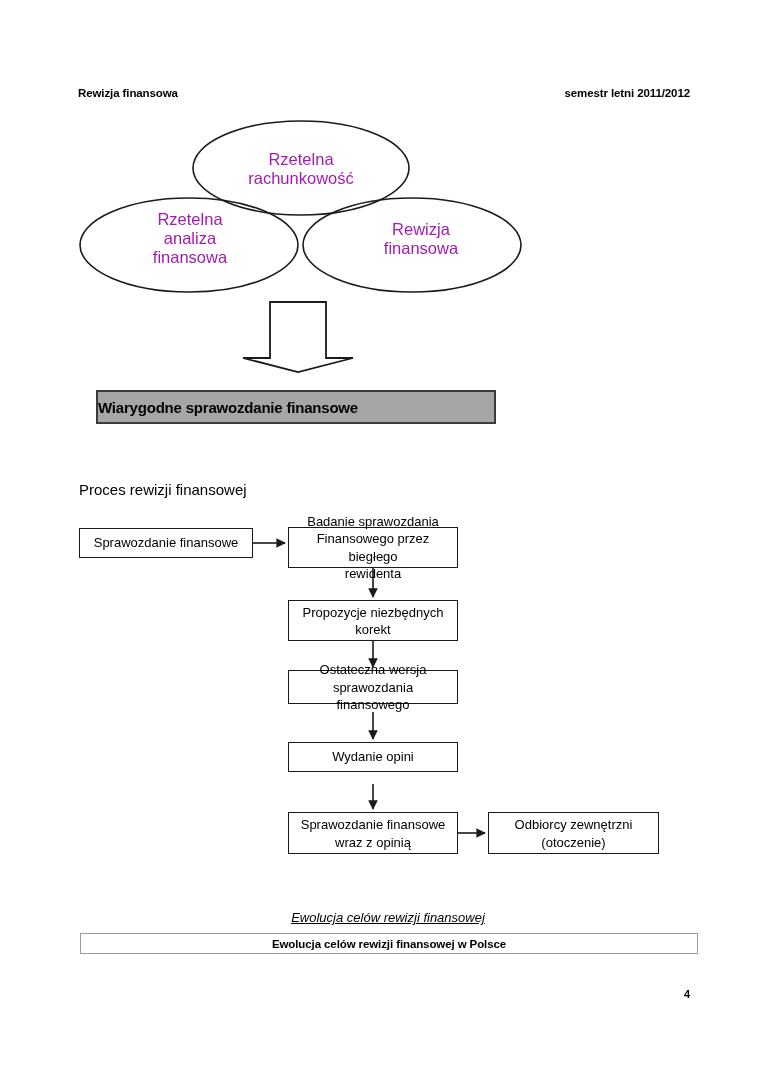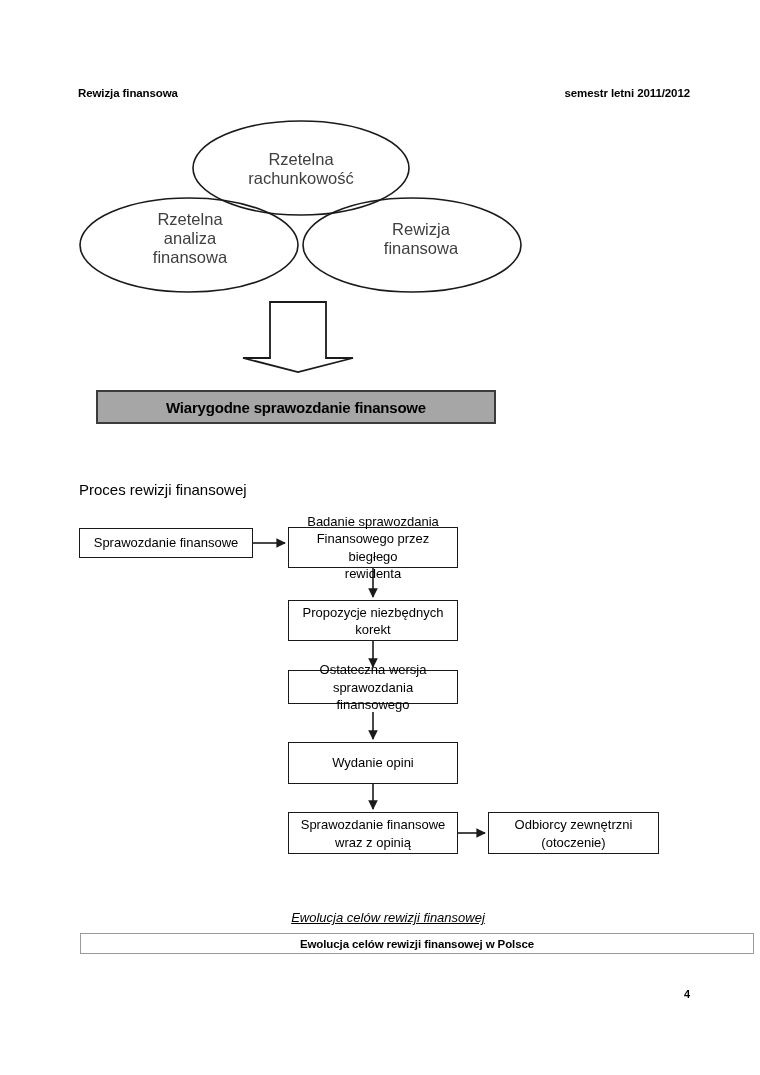--- a/index.html
+++ b/index.html
@@ -43,21 +43,21 @@
     top: 110px;
     width: 760px;
     height: 200px;
   }
   .venn svg { display: block; }
   .venn-label {
     position: absolute;
     text-align: center;
     font-size: 16.5px;
     line-height: 19px;
-    color: #404040;
+    color: #a21caf;
     white-space: pre-line;
   }
   #lbl-top   { left: 202px; top: 40px;  width: 182px; }
   #lbl-left  { left: 92px;  top: 100px; width: 180px; }
   #lbl-right { left: 328px; top: 110px; width: 170px; }
 
   
   .blockarrow {
     position: absolute;
     left: 228px;
@@ -71,21 +71,20 @@
     position: absolute;
     left: 88px;
     top: 390px;
     width: 400px;
     height: 34px;
     background: #a6a6a6;
     border: 2px solid #3b3b3b;
     box-sizing: border-box;
     display: flex;
     align-items: center;
-    justify-content: center;
     font-size: 15px;
     font-weight: bold;
     letter-spacing: -0.2px;
   }
 
   
   .flow-caption {
     position: absolute;
     left: 71px;
     top: 481px;
@@ -116,21 +115,21 @@
   
   .fbox.overflow .txt {
     top: 50%;
     transform: translate(-50%, -50%);
   }
 
   #box-1 { left: 71px;  top: 528px; width: 174px; height: 30px; }
   #box-2 { left: 280px; top: 527px; width: 170px; height: 41px; }
   #box-3 { left: 280px; top: 600px; width: 170px; height: 41px; }
   #box-4 { left: 280px; top: 670px; width: 170px; height: 34px; }
-  #box-5 { left: 280px; top: 742px; width: 170px; height: 42px; }
+  #box-5 { left: 280px; top: 742px; width: 170px; height: 30px; }
   #box-6 { left: 280px; top: 812px; width: 170px; height: 42px; }
   #box-7 { left: 480px; top: 812px; width: 171px; height: 42px; padding-left: 40px; }
 
   .connectors {
     position: absolute;
     left: 0;
     top: 0;
     width: 760px;
     height: 1075px;
     pointer-events: none;
@@ -144,21 +143,21 @@
     width: 760px;
     text-align: center;
     font-size: 13px;
     text-decoration: underline;
     font-style: italic;
   }
   .evo-bar {
     position: absolute;
     left: 72px;
     top: 933px;
-    width: 674px;
+    width: 618px;
     height: 21px;
     border: 1px solid #9a9a9a;
     box-sizing: border-box;
     display: flex;
     align-items: center;
     justify-content: center;
     font-size: 11.5px;
     font-weight: bold;
     letter-spacing: -0.1px;
   }

